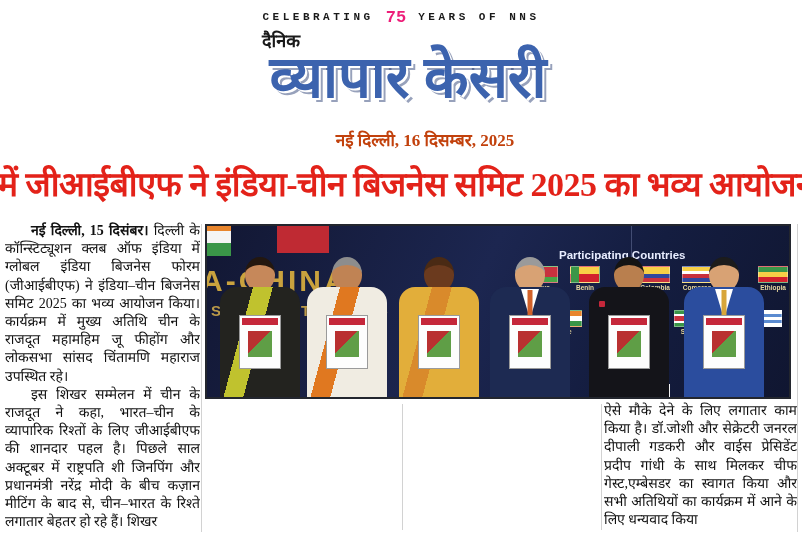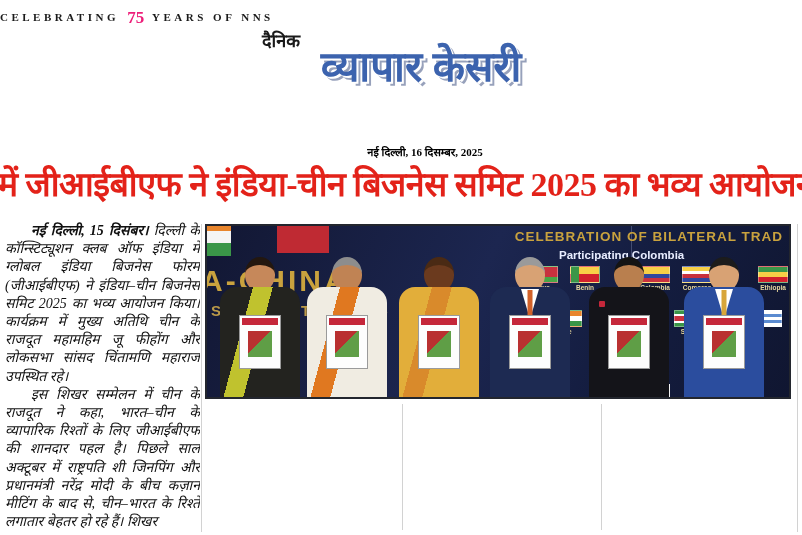--- a/index.html
+++ b/index.html
@@ -1,40 +1,40 @@
 <!DOCTYPE html>
 <html><head>
 <meta charset="utf-8">
 <style>
   html,body{margin:0;padding:0;background:#ffffff;}
   .page{position:relative;width:802px;height:535px;background:#fff;overflow:hidden;
         font-family:"Liberation Serif","DejaVu Serif",serif;color:#111;}
 
   
-  .anniv{position:absolute;top:8px;left:0;width:100%;text-align:left;
-         font-family:Liberation Serif, serif;
+  .anniv{position:absolute;top:8px;left:0;width:100%;text-align:center;
+         font-family:Liberation Mono, monospace;
          font-size:11px;font-weight:bold;letter-spacing:3.5px;color:#1a1a1a;}
   .anniv .yrs{color:#ed1e79;font-size:17px;letter-spacing:0;font-weight:800;vertical-align:-2px;padding:0 2px;}
 
   
   .edition{position:absolute;left:218px;top:28px;font-size:18px;font-weight:bold;color:#1a1a1a;margin-left:44px;}
-  .mast{position:absolute;left:421px;top:40px;transform:translateX(-50%);
-        font-size:42px;font-weight:800;line-height:1.3;color:#3c63ae;white-space:nowrap;
+  .mast{position:absolute;left:408px;top:40px;transform:translateX(-50%);
+        font-size:58px;font-weight:800;line-height:1.3;color:#3c63ae;white-space:nowrap;
         text-shadow:2px 2px 0 #ffffff,4px 4px 0 rgba(24,46,104,.45);}
-  .dateline{position:absolute;left:425px;top:144px;transform:translateX(-50%);
-        font-size:11px;font-weight:bold;color:#000000;white-space:nowrap;}
+  .dateline{position:absolute;left:425px;top:128px;transform:translateX(-50%);
+        font-size:17px;font-weight:bold;color:#c2410c;white-space:nowrap;}
 
   
   .headline{position:absolute;left:50%;top:160px;transform:translateX(-50%);
         font-size:34px;font-weight:800;color:#e32219;white-space:nowrap;letter-spacing:-0.5px;}
 
   
   .col{position:absolute;top:222px;font-size:14px;line-height:18.2px;text-align:justify;overflow:hidden;}
   .col p{margin:0;}
-  .col p.ind{text-indent:26px;font-style:italic;}
+  .col p.ind{text-indent:26px;}
   .col1{left:5px;width:195px;height:308px;}
   .col2{left:208px;top:402px;width:192px;height:130px;}
   .col3{left:406px;top:402px;width:192px;height:130px;}
   .col4{left:604px;top:402px;width:193px;height:130px;}
   .lead{font-weight:bold;}
   .vrule{position:absolute;width:1px;background:#d2d2d2;}
   .vr1{left:201px;top:224px;height:308px;}
   .vr2{left:402px;top:404px;height:126px;}
   .vr3{left:601px;top:404px;height:126px;}
   .vr4{left:797px;top:224px;height:308px;}
@@ -110,22 +110,21 @@
     <p class="ind"><span class="lead">नई दिल्ली, 15 दिसंबर।</span><span> दिल्ली के कॉन्स्टिट्यूशन क्लब ऑफ इंडिया में ग्लोबल इंडिया बिजनेस फोरम (जीआईबीएफ) ने इंडिया–चीन बिजनेस समिट 2025 का भव्य आयोजन किया। कार्यक्रम में मुख्य अतिथि चीन के राजदूत महामहिम जू फीहोंग और लोकसभा सांसद चिंतामणि महाराज उपस्थित रहे।</span></p>
     <p class="ind">इस शिखर सम्मेलन में चीन के राजदूत ने कहा, भारत–चीन के व्यापारिक रिश्तों के लिए जीआईबीएफ की शानदार पहल है। पिछले साल अक्टूबर में राष्ट्रपति शी जिनपिंग और प्रधानमंत्री नरेंद्र मोदी के बीच कज़ान मीटिंग के बाद से, चीन–भारत के रिश्ते लगातार बेहतर हो रहे हैं। शिखर</p>
   </div>
 
   <div class="photo">
     <div class="seam"></div>
     <div class="india-corner"></div>
     <div class="china-flag"></div>
     <div class="evt-title">A-CHINA</div>
     <div class="evt-sub">SUMMIT 2025</div>
-    <div class="celeb">CELEBRATION OF BILATERAL TRAD</div>
-    <div class="partic">Participating Colombia</div>
+    <div class="partic">Participating Countries</div>
 
     <div class="flag-item" style="left:316px;top:40px;">
       <div class="ftile f-belarus"></div>
       <div class="flabel">arus</div>
     </div>
     <div class="flag-item" style="left:358px;top:40px;">
       <div class="ftile f-benin"></div>
       <div class="flabel">Benin</div>
     </div>
     <div class="flag-item" style="left:428px;top:40px;">
@@ -211,19 +210,22 @@
       <div class="tie"></div>
       <div class="booklet">
           <div class="band"></div>
           <div class="img"></div>
         </div>
     </div>
   </div>
 
   <div class="col col2">
   </div>
+  <div class="col col4">
+    <p>ऐसे मौके देने के लिए लगातार काम किया है। डॉ.जोशी और सेक्रेटरी जनरल दीपाली गडकरी और वाईस प्रेसिडेंट प्रदीप गांधी के साथ मिलकर चीफ गेस्ट,एम्बेसडर का स्वागत किया और सभी अतिथियों का कार्यक्रम में आने के लिए धन्यवाद किया</p>
+  </div>
 
   <div class="vrule vr1"></div>
   <div class="vrule vr2"></div>
   <div class="vrule vr3"></div>
   <div class="vrule vr4"></div>
 
 </div>
 
 </body></html>

